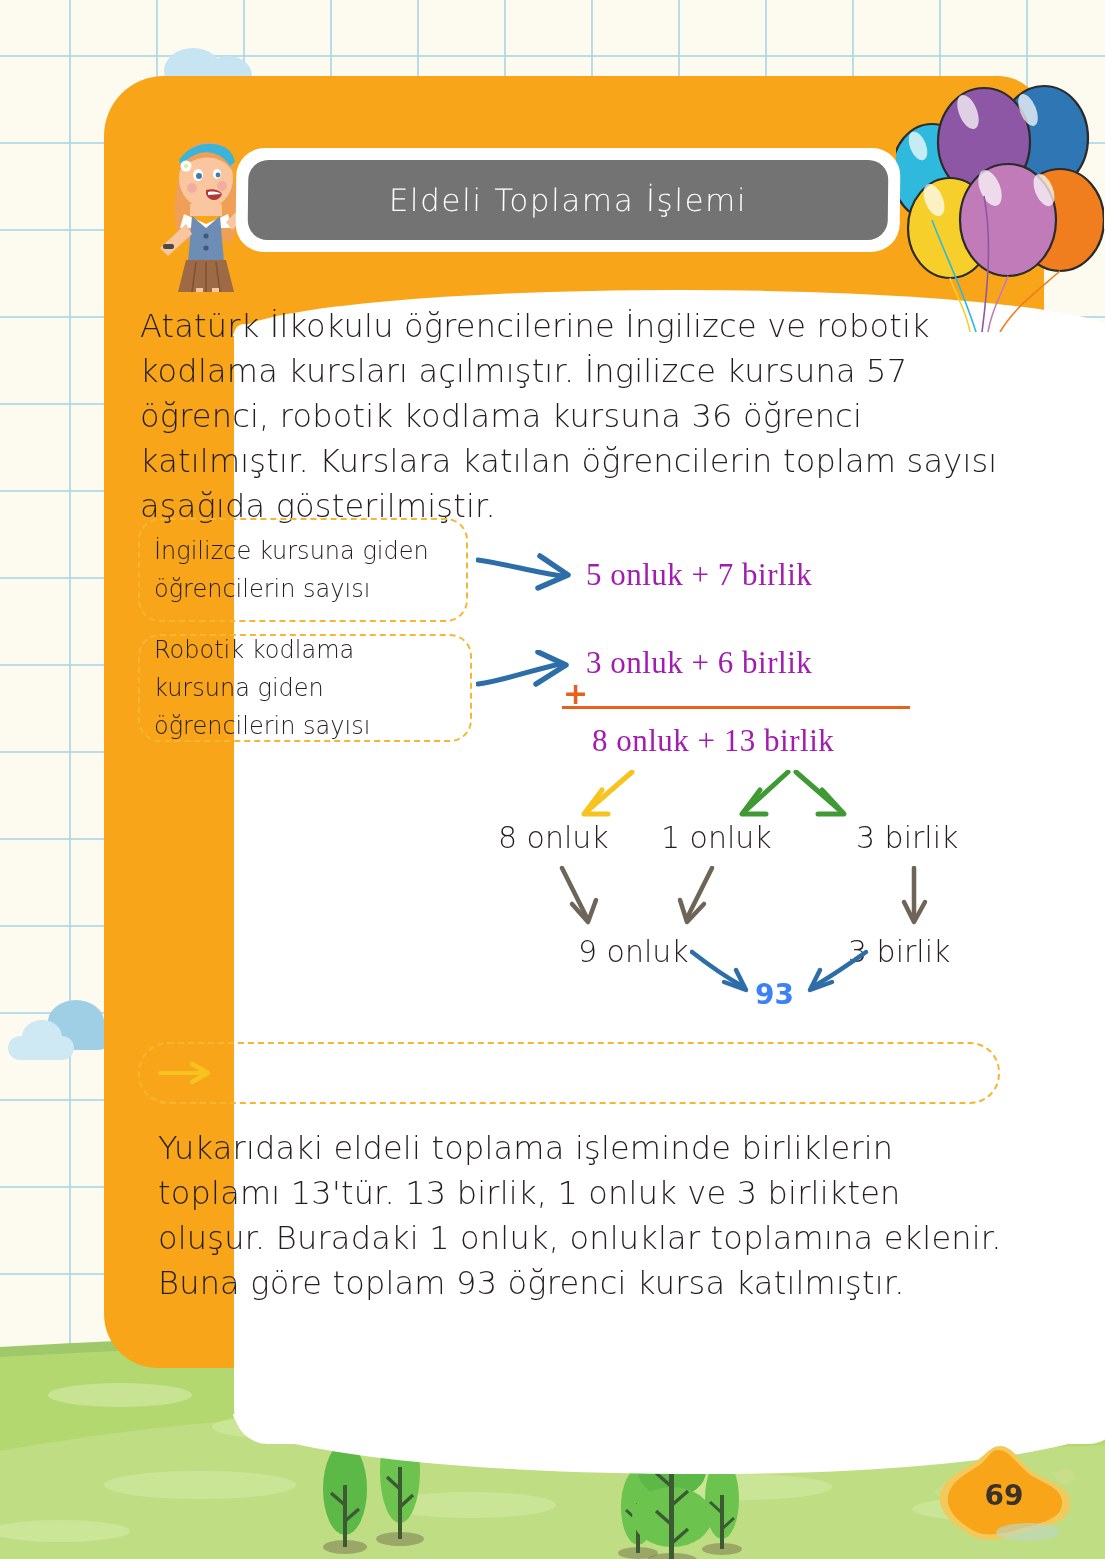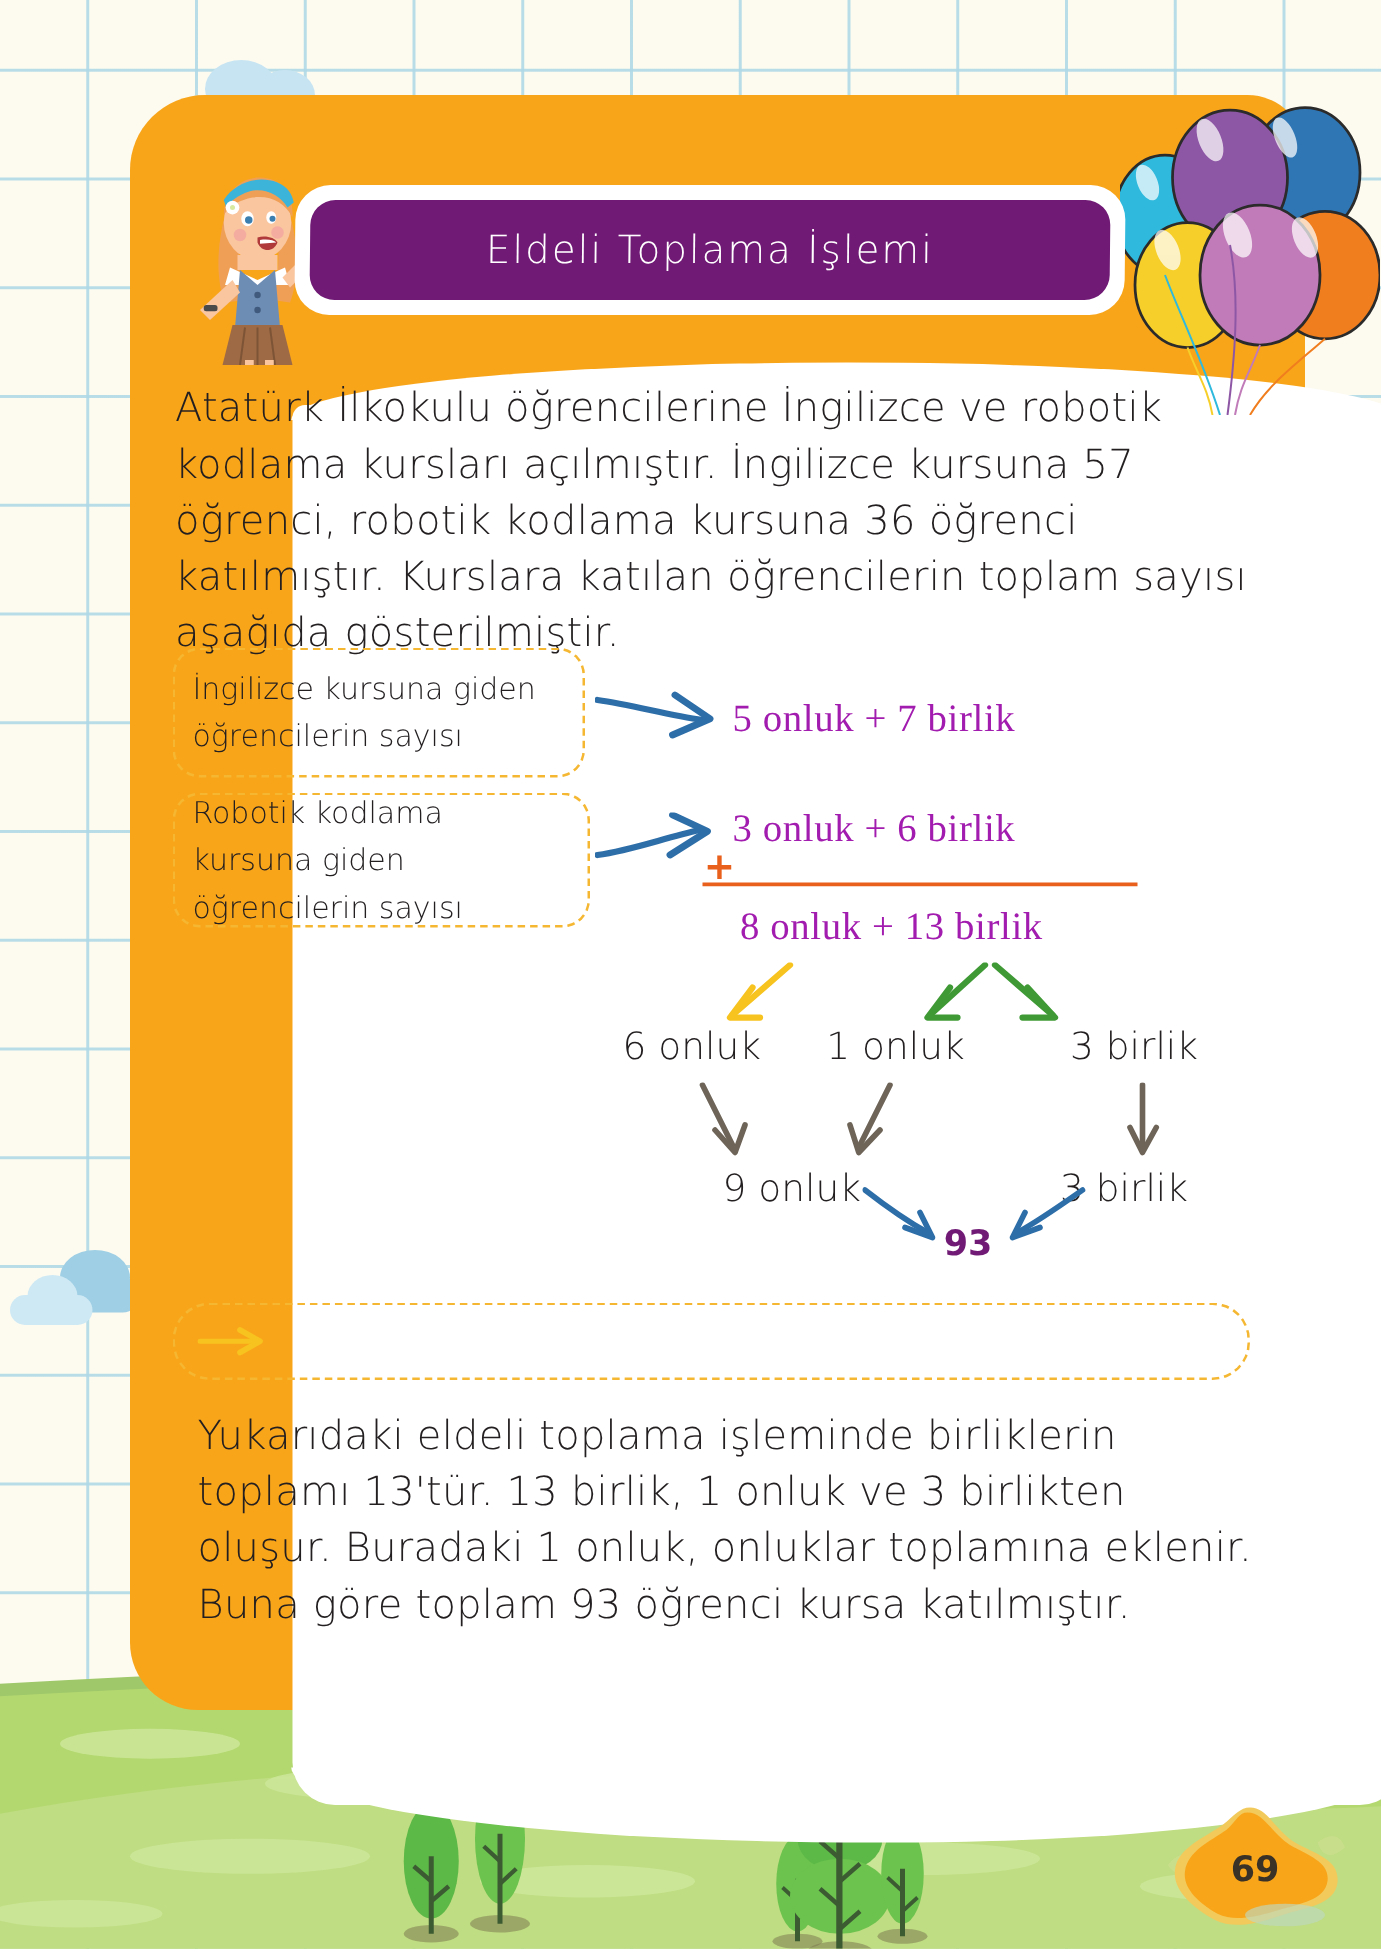--- a/index.html
+++ b/index.html
@@ -45,21 +45,21 @@
     border-radius:0 0 46% 52% / 0 0 100% 100%;
   }
   
   #banner{
     position:absolute;left:236px;top:148px;width:664px;height:104px;
     background:#ffffff;border-radius:28px;
     transform:skewX(-0.6deg);
   }
   #banner-in{
     position:absolute;left:12px;top:12px;width:640px;height:80px;
-    background:#701a75;border-radius:20px;
+    background:#737373;border-radius:20px;
     display:flex;align-items:center;justify-content:center;
   }
   #banner-title{
     color:#ffffff;font-size:31px;letter-spacing:1.6px;font-weight:300;
     font-family:"DejaVu Sans", sans-serif;white-space:nowrap;
   }
   
   .para{
     position:absolute;color:#231f20;font-size:32px;line-height:45px;
     font-family:"DejaVu Sans", sans-serif;font-weight:300;letter-spacing:.2px;
@@ -94,21 +94,21 @@
   .term{
     position:absolute;color:#231f20;font-size:30px;font-weight:300;
     font-family:"DejaVu Sans", sans-serif;white-space:nowrap;
   }
   #t-8onluk{left:498px;top:820px;}
   #t-1onluk{left:661px;top:820px;}
   #t-3birlik{left:856px;top:820px;}
   #t-9onluk{left:578px;top:934px;}
   #t-3birlik2{left:848px;top:934px;}
   #t-93{
-    position:absolute;left:755px;top:978px;color:#701a75;font-size:28px;
+    position:absolute;left:755px;top:978px;color:#3b82f6;font-size:28px;
     font-weight:600;font-family:"DejaVu Sans", sans-serif;
   }
   
   #summary{
     position:absolute;left:138px;top:1042px;width:862px;height:62px;
     border:2.5px dashed #f5b731;border-radius:30px;box-sizing:border-box;
     display:flex;align-items:center;padding-left:14px;
   }
   #sum-label{
     color:#29abe2;font-size:25px;font-weight:300;
@@ -304,21 +304,21 @@
   <g>
     <path d="M228 2 L184 42" stroke="#3f9a35" stroke-width="5" fill="none" stroke-linecap="round"></path>
     <path d="M200 20 L182 44 L206 44" stroke="#3f9a35" stroke-width="5" fill="none" stroke-linecap="round" stroke-linejoin="round"></path>
   </g>
   <g>
     <path d="M236 2 L282 42" stroke="#3f9a35" stroke-width="5" fill="none" stroke-linecap="round"></path>
     <path d="M262 20 L284 44 L258 44" stroke="#3f9a35" stroke-width="5" fill="none" stroke-linecap="round" stroke-linejoin="round"></path>
   </g>
 </svg>
 
-<div class="term" id="t-8onluk">6 onluk</div>
+<div class="term" id="t-8onluk">8 onluk</div>
 <div class="term" id="t-1onluk">1 onluk</div>
 <div class="term" id="t-3birlik">3 birlik</div>
 
 <svg style="position:absolute;left:540px;top:866px;width:420px;height:64px;" viewBox="0 0 420 64">
   <g stroke="#6e6558" stroke-width="4.5" fill="none" stroke-linecap="round" stroke-linejoin="round">
     <g>
         <path d="M22 2 L46 50"></path>
         <path d="M32 38 L48 56 L56 34"></path>
       </g>
     <g>

